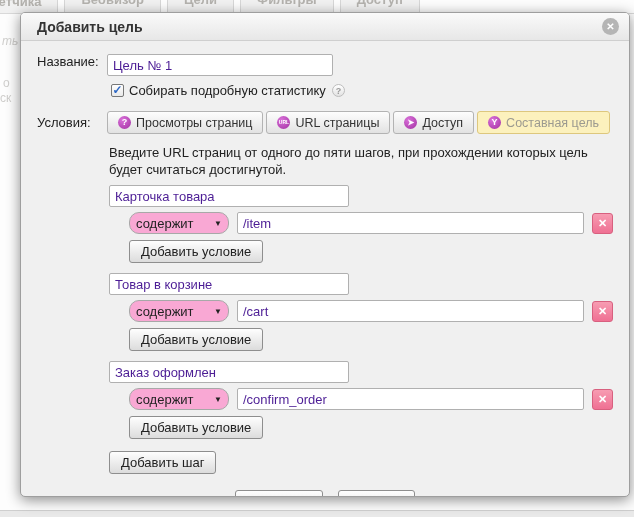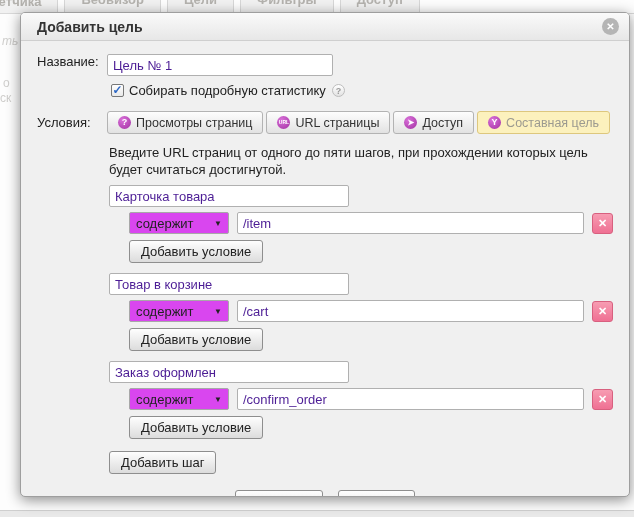--- a/index.html
+++ b/index.html
@@ -61,22 +61,22 @@
   .tab-icon.g-url { font-size:5px;  line-height:13px; letter-spacing:0; }
   .tab-icon.g-ev  { font-size:8px;  line-height:13px; }
   .tab-icon.g-cmp { font-size:9px;  line-height:13px; }
 
   .instruction { margin:10px 0 0 72px; width:512px; line-height:17px; color:#222; }
 
   .steps { margin:7px 0 0 72px; }
   .step { margin-bottom:10px; }
   .step-name { width:240px; height:21px; }
   .cond-row { display:flex; align-items:center; margin:5px 0 0 20px; }
-  .select { width:100px; height:22px; border:1px solid #a8a8a8; border-radius:2px;
-            background:#d946ef; display:flex; align-items:center; justify-content:space-between;
+  .select { width:100px; height:22px; border:1px solid #a8a8a8; border-radius:10px;
+            background:#f9a8d4; display:flex; align-items:center; justify-content:space-between;
             padding:0 6px; cursor:pointer; }
   .select .arrow { font-size:8px; color:#222; }
   .url-input { width:347px; height:21px; margin-left:8px; }
   .delete-btn { width:21px; height:21px; margin-left:8px; border:1px solid #d8607f;
                 border-radius:3px; background:linear-gradient(#f79cb2,#ef7093);
                 color:#fff; font-size:11px; font-weight:bold; line-height:19px;
                 text-align:center; cursor:pointer; }
   .btn { display:inline-block; border:1px solid #8e8e8e; border-radius:3px;
          background:linear-gradient(#fefefe,#dcdcdc); color:#222; font-size:13px;
          font-family:"Liberation Sans",sans-serif; padding:3px 11px; cursor:pointer; }

